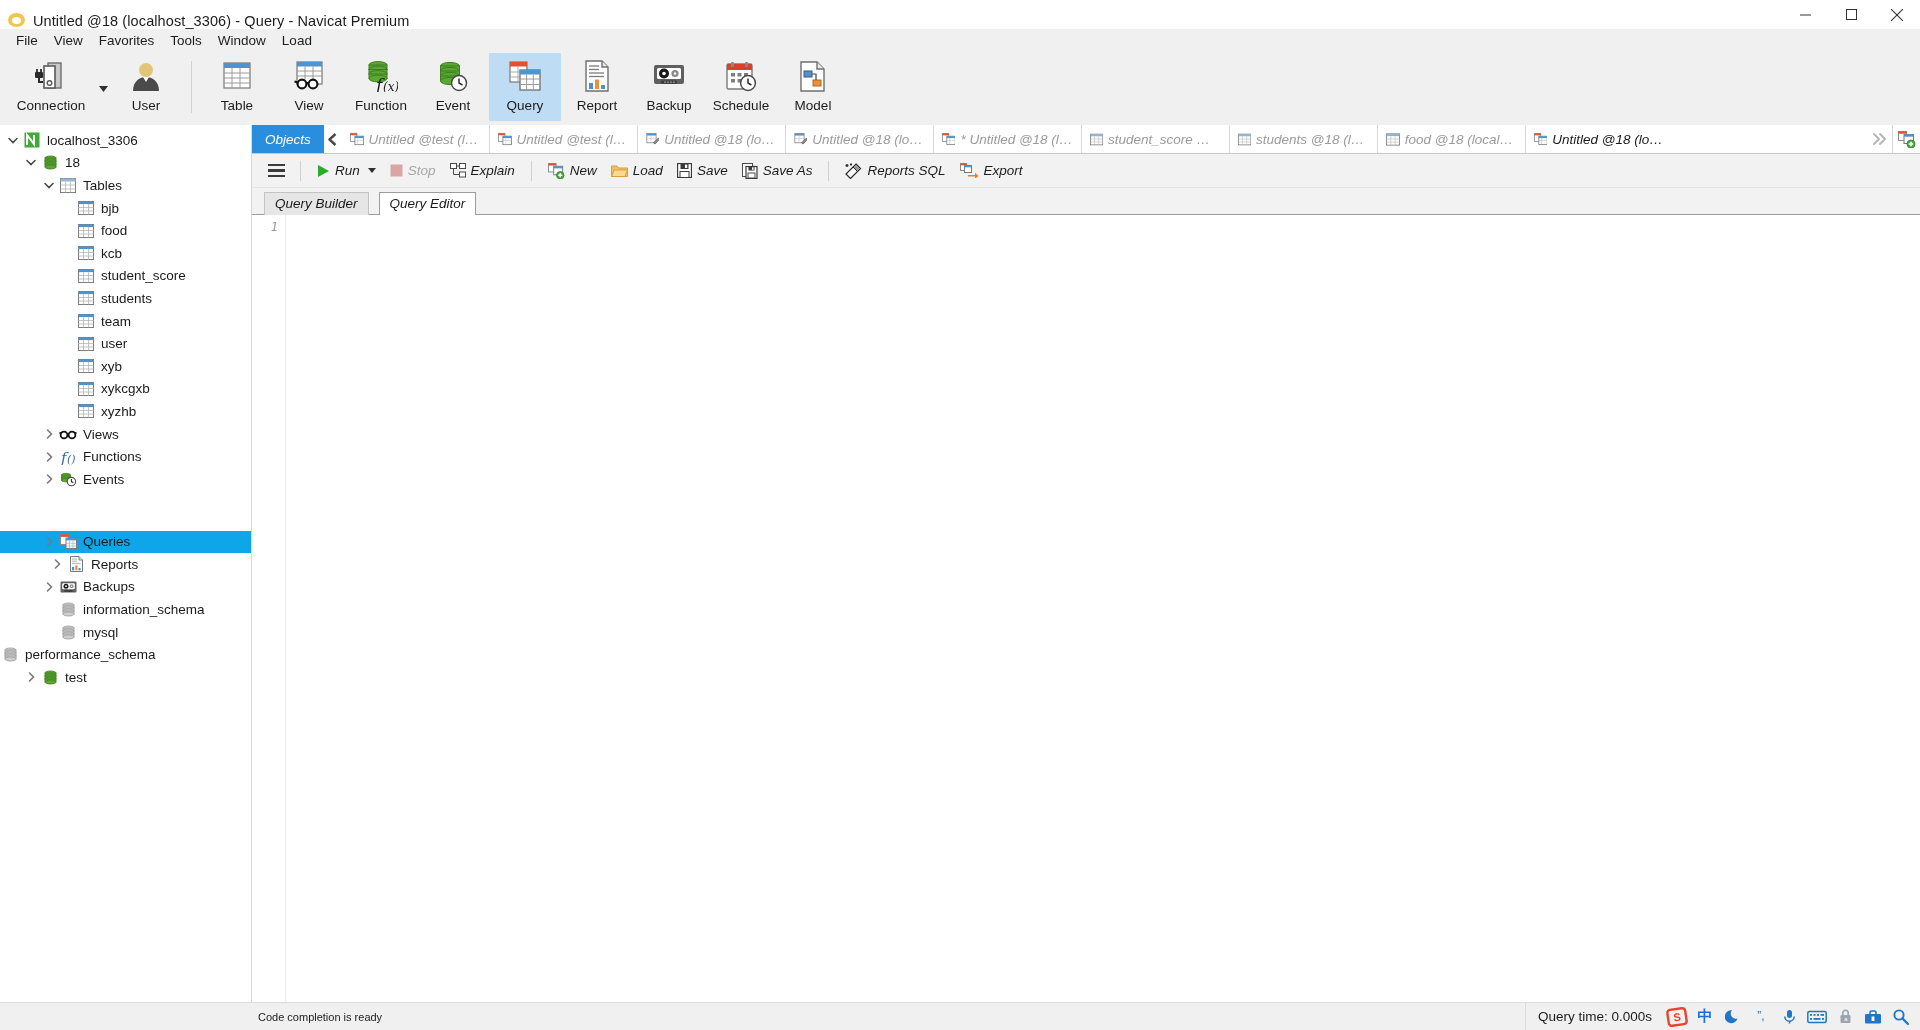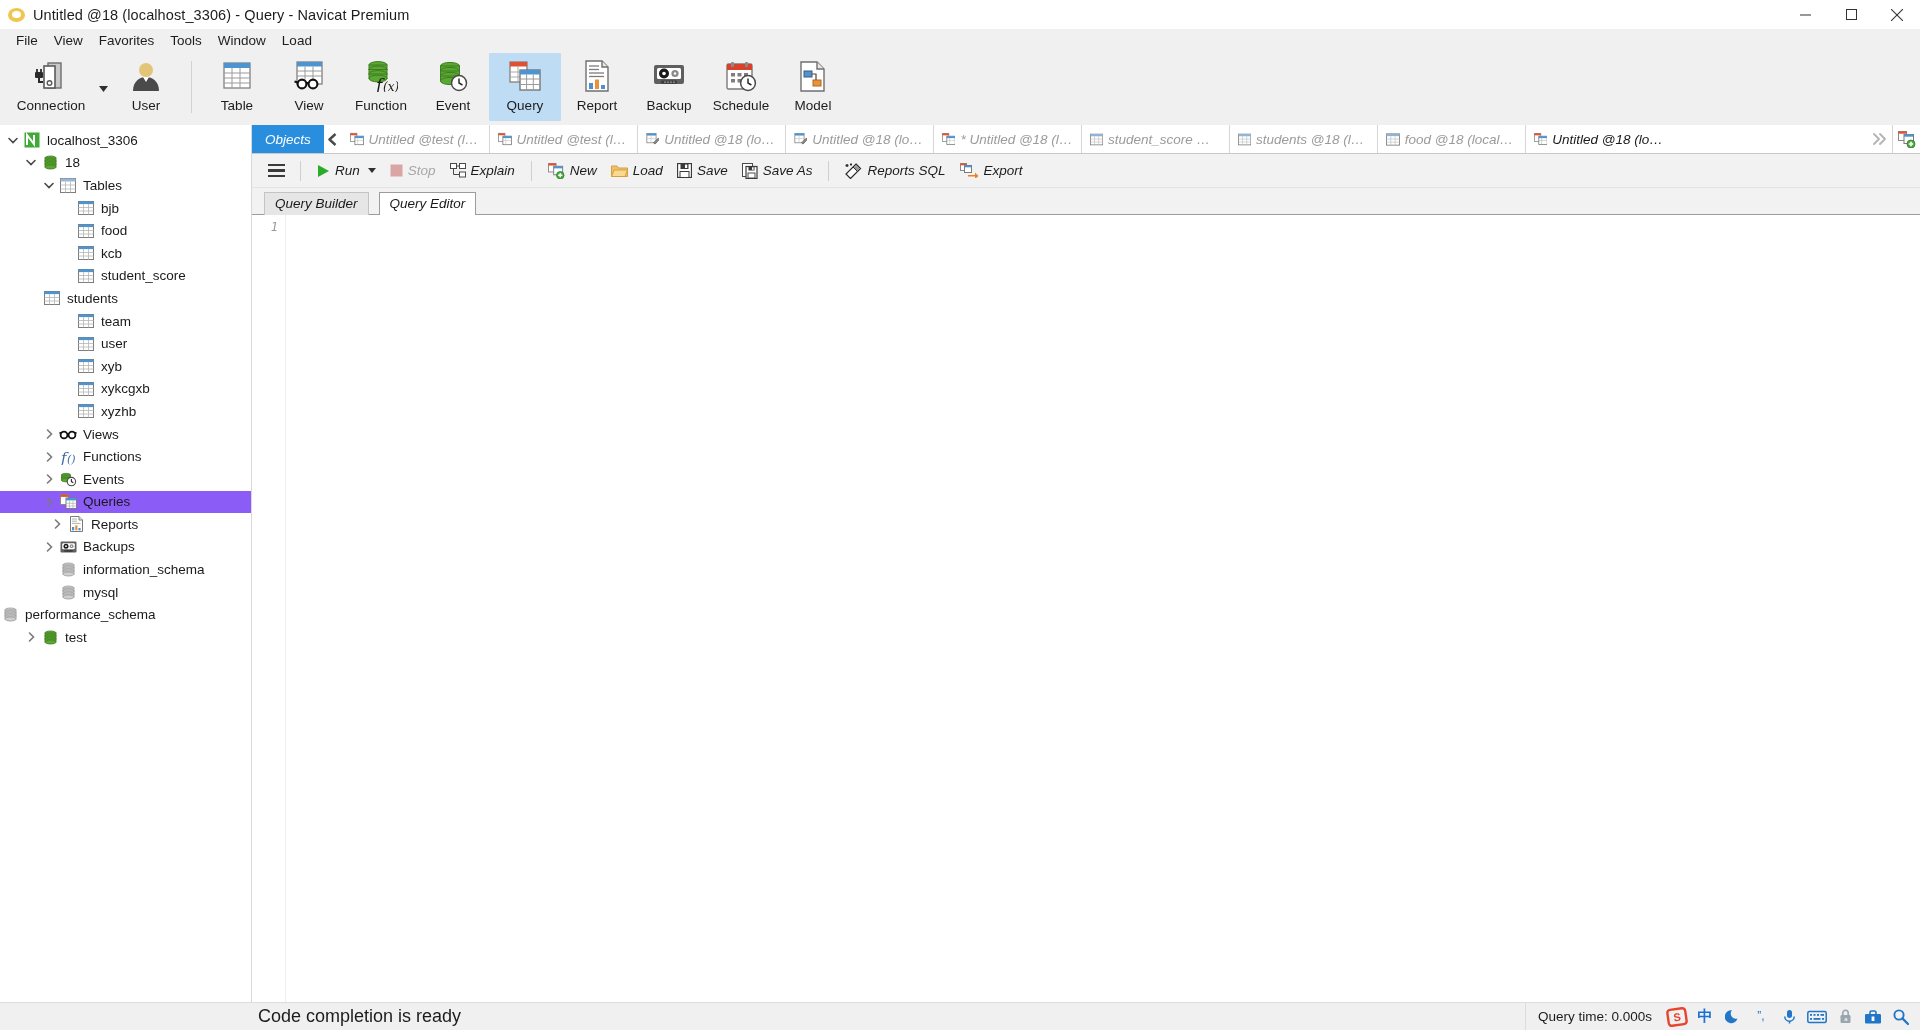--- a/index.html
+++ b/index.html
@@ -7,21 +7,21 @@
     width: 1920px; height: 1030px;
     font-family: "Liberation Sans", sans-serif;
     background: #ffffff;
     overflow: hidden;
     -webkit-font-smoothing: antialiased;
   }
   #app { position: relative; width: 1920px; height: 1030px; display: flex; flex-direction: column; }
 
   
   .titlebar {
-    height: 29px; background: #ffffff; display: flex; align-items: center;
+    height: 29px; background: #ffffff; display: flex; align-items: flex-end;
     flex: none; position: relative;
   }
   .titlebar .app-icon { width: 18px; height: 18px; margin-left: 8px; margin-right: 7px; position: relative; flex: none; }
   .titlebar .app-icon .ring {
     position: absolute; left: 0; top: 2px; width: 17px; height: 14px;
     border-radius: 50%; background: #f0c651;
   }
   .titlebar .app-icon .ring:after {
     content: ""; position: absolute; left: 4px; top: 3.5px; width: 9px; height: 7px;
     border-radius: 50%; background: #fff;
@@ -60,21 +60,21 @@
 
   
   .sidebar {
     width: 252px; background: #ffffff; border-right: 1px solid #d9d9d9;
     flex: none; overflow: hidden; padding-top: 4px;
   }
   .tree-row {
     height: 22.6px; display: flex; align-items: center; font-size: 13.5px;
     color: #1a1a1a; white-space: nowrap; cursor: default; padding-right: 4px;
   }
-  .tree-row.selected { background: #8b5cf6; }
+  .tree-row.selected { background: #0ea5e9; margin-top: 40px; }
   .twisty { width: 18px; display: flex; align-items: center; justify-content: center; flex: none; }
   .tnode-ico { width: 20px; display: flex; align-items: center; justify-content: center; margin-right: 5px; flex: none; }
   .tlabel { overflow: hidden; text-overflow: ellipsis; }
 
   
   .content { flex: 1; display: flex; flex-direction: column; min-width: 0; background: #ffffff; font-style: italic; }
 
   
   .tabstrip {
     height: 29px; background: #ffffff; display: flex; align-items: stretch;
@@ -133,21 +133,21 @@
     flex: 1; padding-top: 5px; padding-left: 6px;
     font-family: "DejaVu Sans Mono", monospace; font-size: 13px; color: #1a1a1a;
     outline: none; white-space: pre;
   }
 
   
   .statusbar {
     height: 28px; background: #f0f0f0; display: flex; align-items: center;
     flex: none; border-top: 1px solid #dcdcdc; position: relative;
   }
-  .status-left { font-size: 18px; color: #1c1c1c; padding-left: 258px; }
+  .status-left { font-size: 11px; color: #1c1c1c; padding-left: 258px; }
   .status-sep { width: 1px; height: 28px; background: #dcdcdc; }
   .status-right { margin-left: auto; display: flex; align-items: center; height: 28px; }
   .qtime { font-size: 13.5px; color: #1c1c1c; padding: 0 12px; }
   .ime-tray { display: flex; align-items: center; gap: 2px; padding-right: 6px; }
   .ime-ico { width: 26px; height: 26px; display: flex; align-items: center; justify-content: center; cursor: default; }
   .ime-cn { font-size: 15px; color: #1a6fd4; font-weight: bold; }
 </style>
 </head>
 <body>
 
@@ -509,21 +509,21 @@
               <g stroke="#b5b5b5" stroke-width=".8">
                 <line x1="0.5" y1="6.5" x2="15.5" y2="6.5"></line>
                 <line x1="0.5" y1="10" x2="15.5" y2="10"></line>
                 <line x1="5.5" y1="3.1" x2="5.5" y2="13.5"></line>
                 <line x1="10.5" y1="3.1" x2="10.5" y2="13.5"></line>
               </g>
             </svg>
           </div>
         <div class="tlabel">student_score</div>
       </div>
-      <div class="tree-row" style="padding-left:42px">
+      <div class="tree-row" style="padding-left:76px">
         <div class="tnode-ico">
             <svg width="16" height="14" viewBox="0 0 16 14">
               <rect x="0.5" y="0.5" width="15" height="13" fill="#fff" stroke="#7d7d7d" stroke-width="1"></rect>
               <rect x="0.5" y="0.5" width="15" height="2.6" fill="#4d94d1"></rect>
               <g stroke="#b5b5b5" stroke-width=".8">
                 <line x1="0.5" y1="6.5" x2="15.5" y2="6.5"></line>
                 <line x1="0.5" y1="10" x2="15.5" y2="10"></line>
                 <line x1="5.5" y1="3.1" x2="5.5" y2="13.5"></line>
                 <line x1="10.5" y1="3.1" x2="10.5" y2="13.5"></line>
               </g>

